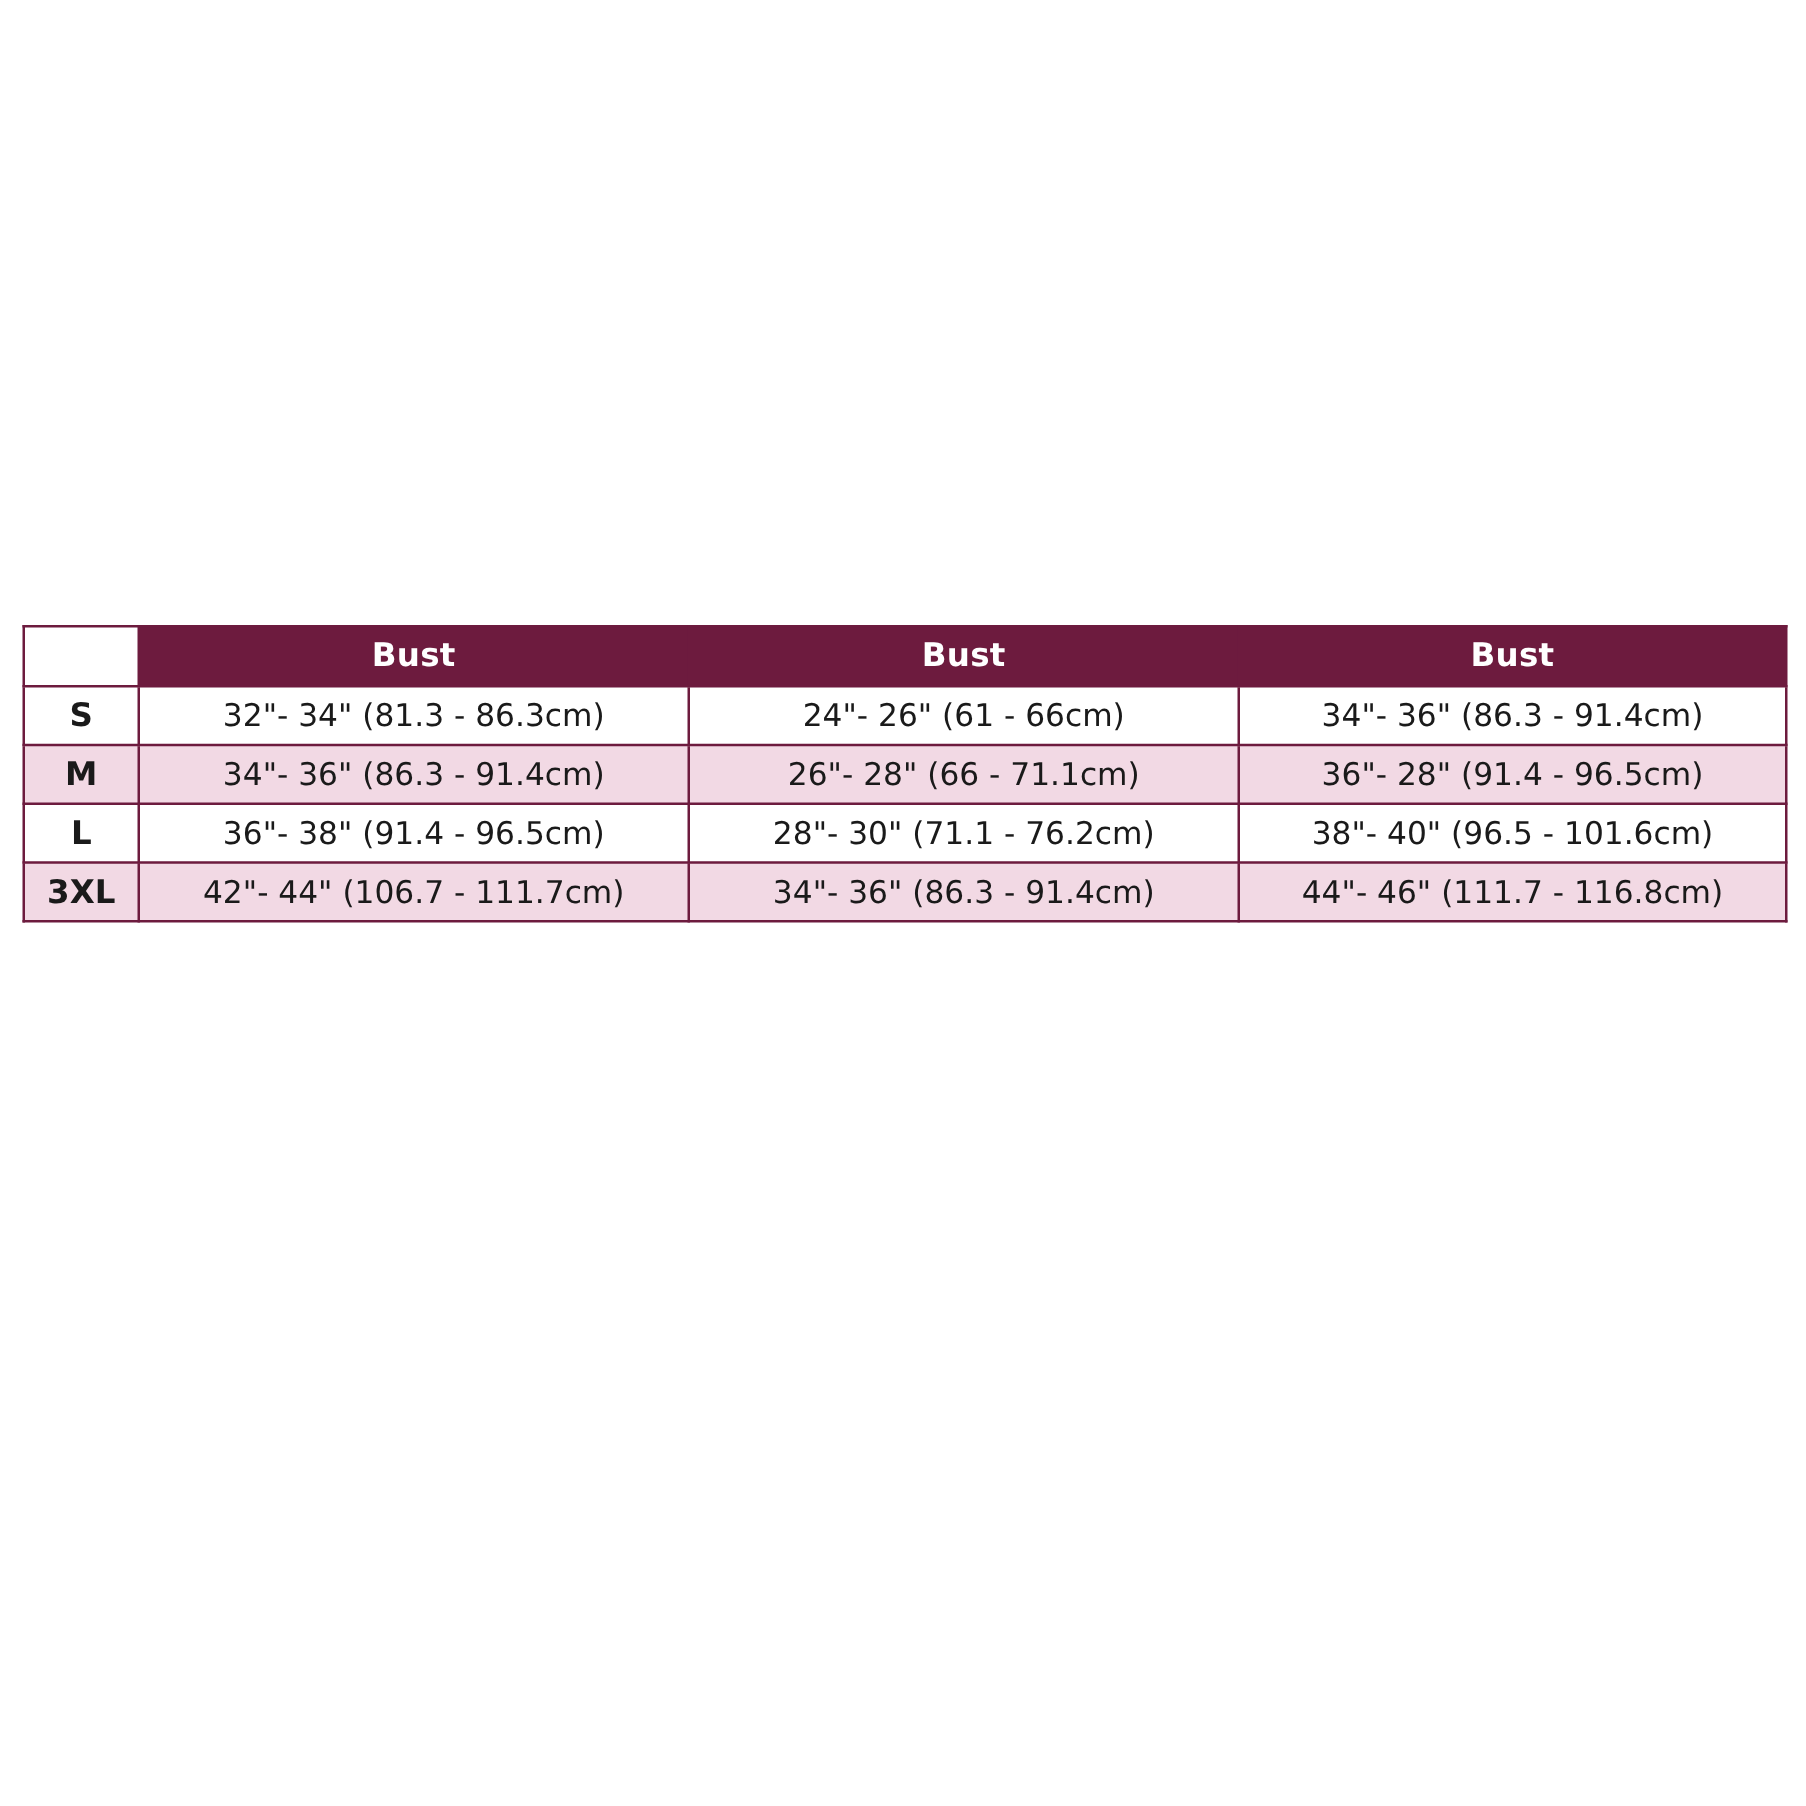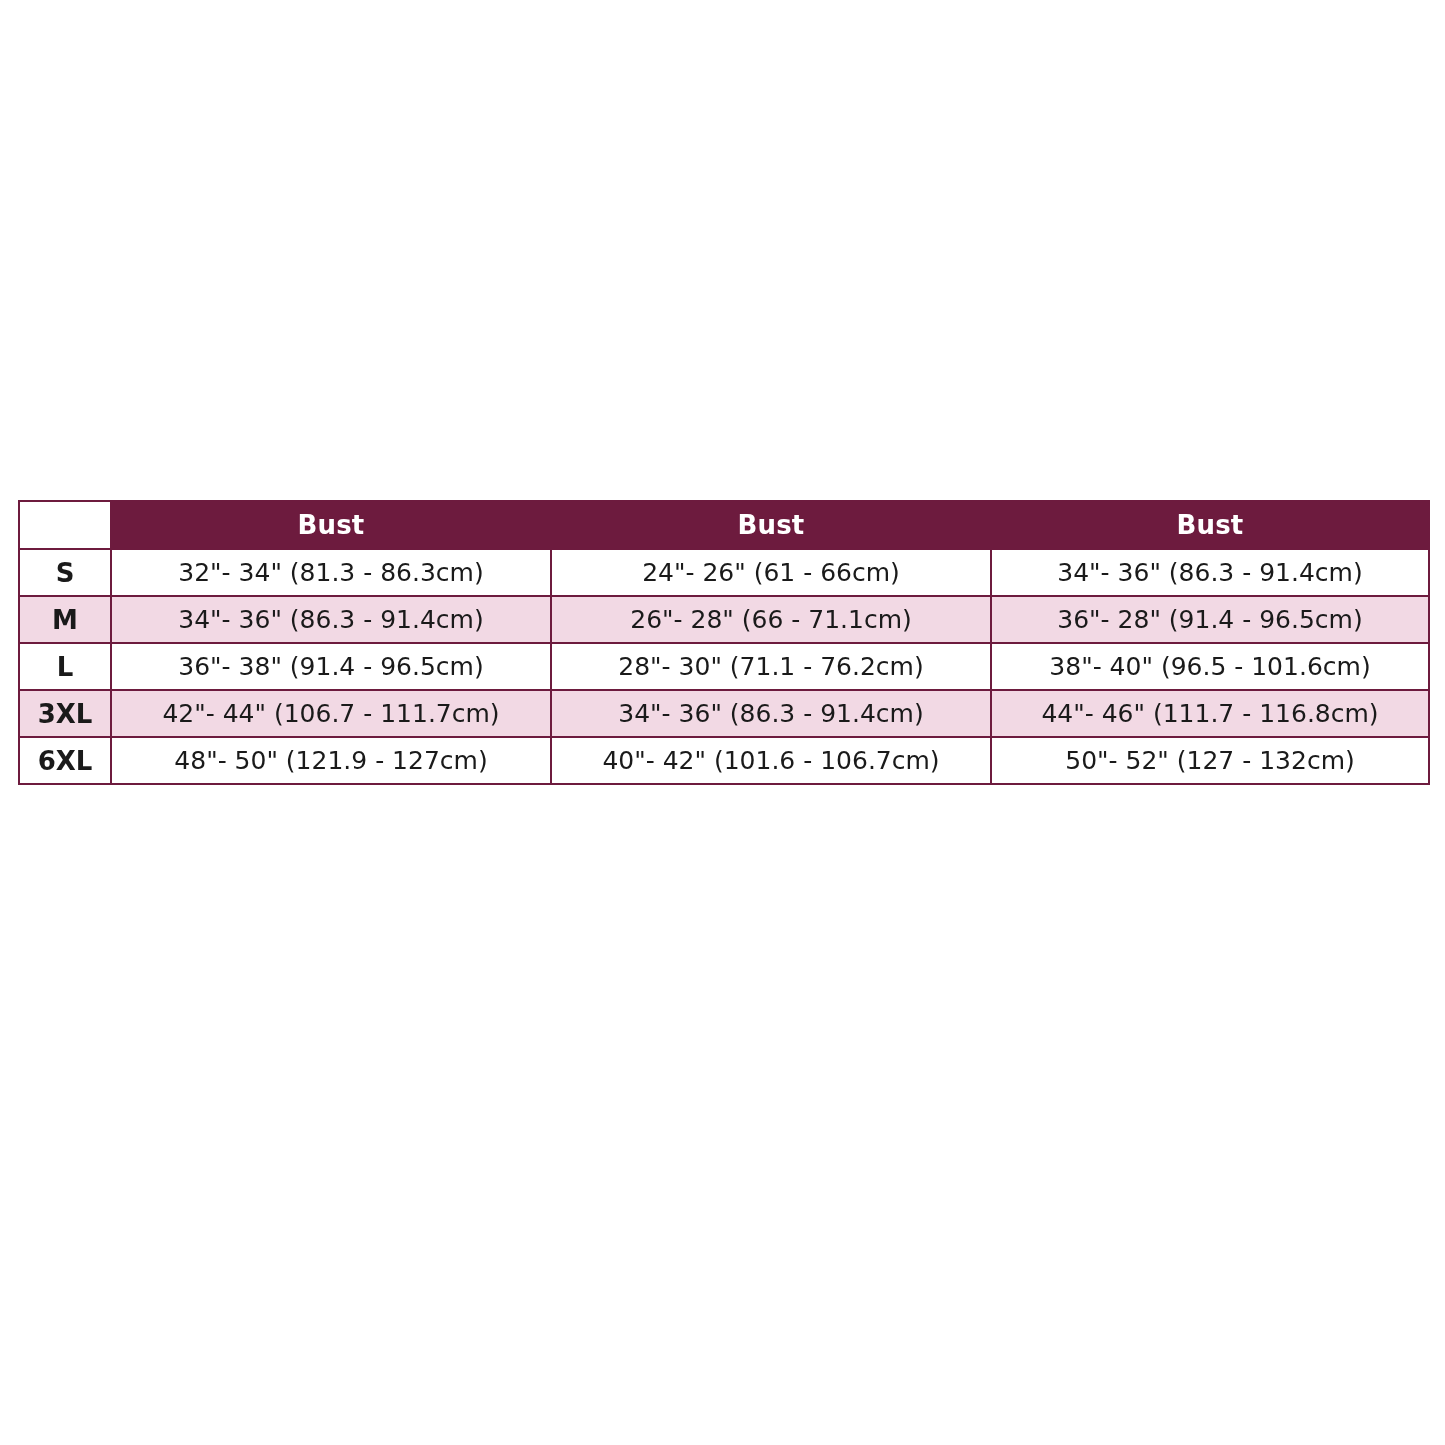--- a/index.html
+++ b/index.html
@@ -111,22 +111,16 @@
           <td>36"- 38" (91.4 - 96.5cm)</td>
           <td>28"- 30" (71.1 - 76.2cm)</td>
           <td>38"- 40" (96.5 - 101.6cm)</td>
         </tr>
         <tr class="alt">
           <td class="size-cell">3XL</td>
           <td>42"- 44" (106.7 - 111.7cm)</td>
           <td>34"- 36" (86.3 - 91.4cm)</td>
           <td>44"- 46" (111.7 - 116.8cm)</td>
         </tr>
-        <tr>
-          <td class="size-cell">6XL</td>
-          <td>48"- 50" (121.9 - 127cm)</td>
-          <td>40"- 42" (101.6 - 106.7cm)</td>
-          <td>50"- 52" (127 - 132cm)</td>
-        </tr>
       </tbody>
     </table>
   </div>
 </div>
 
 </body></html>

